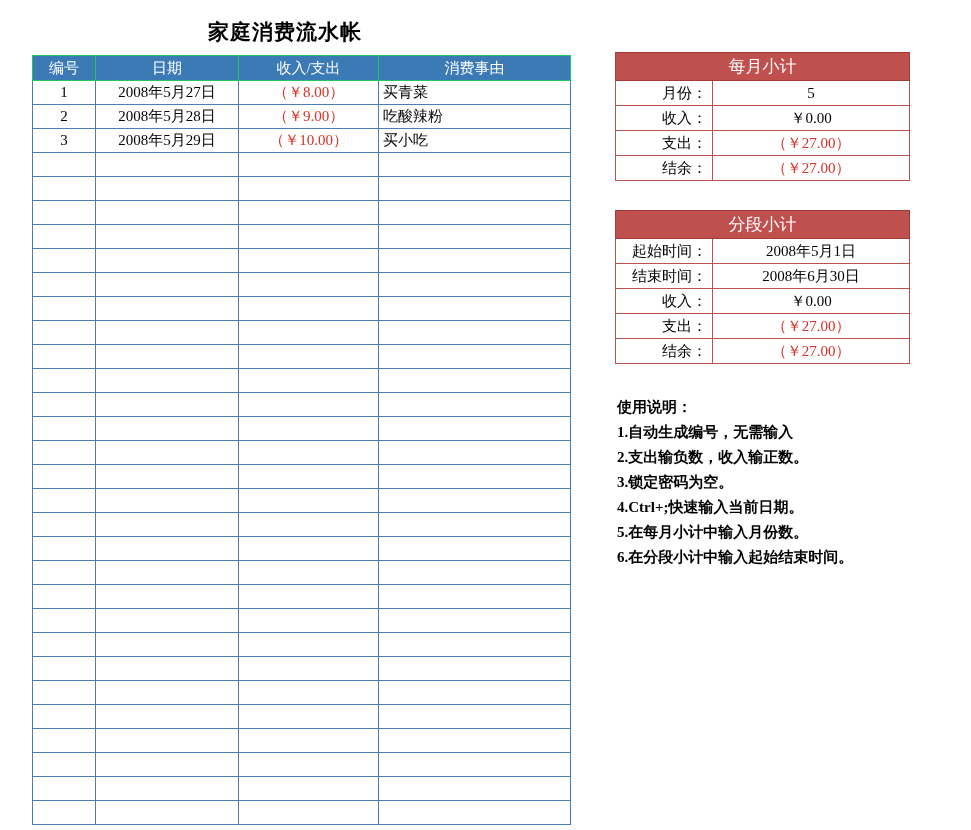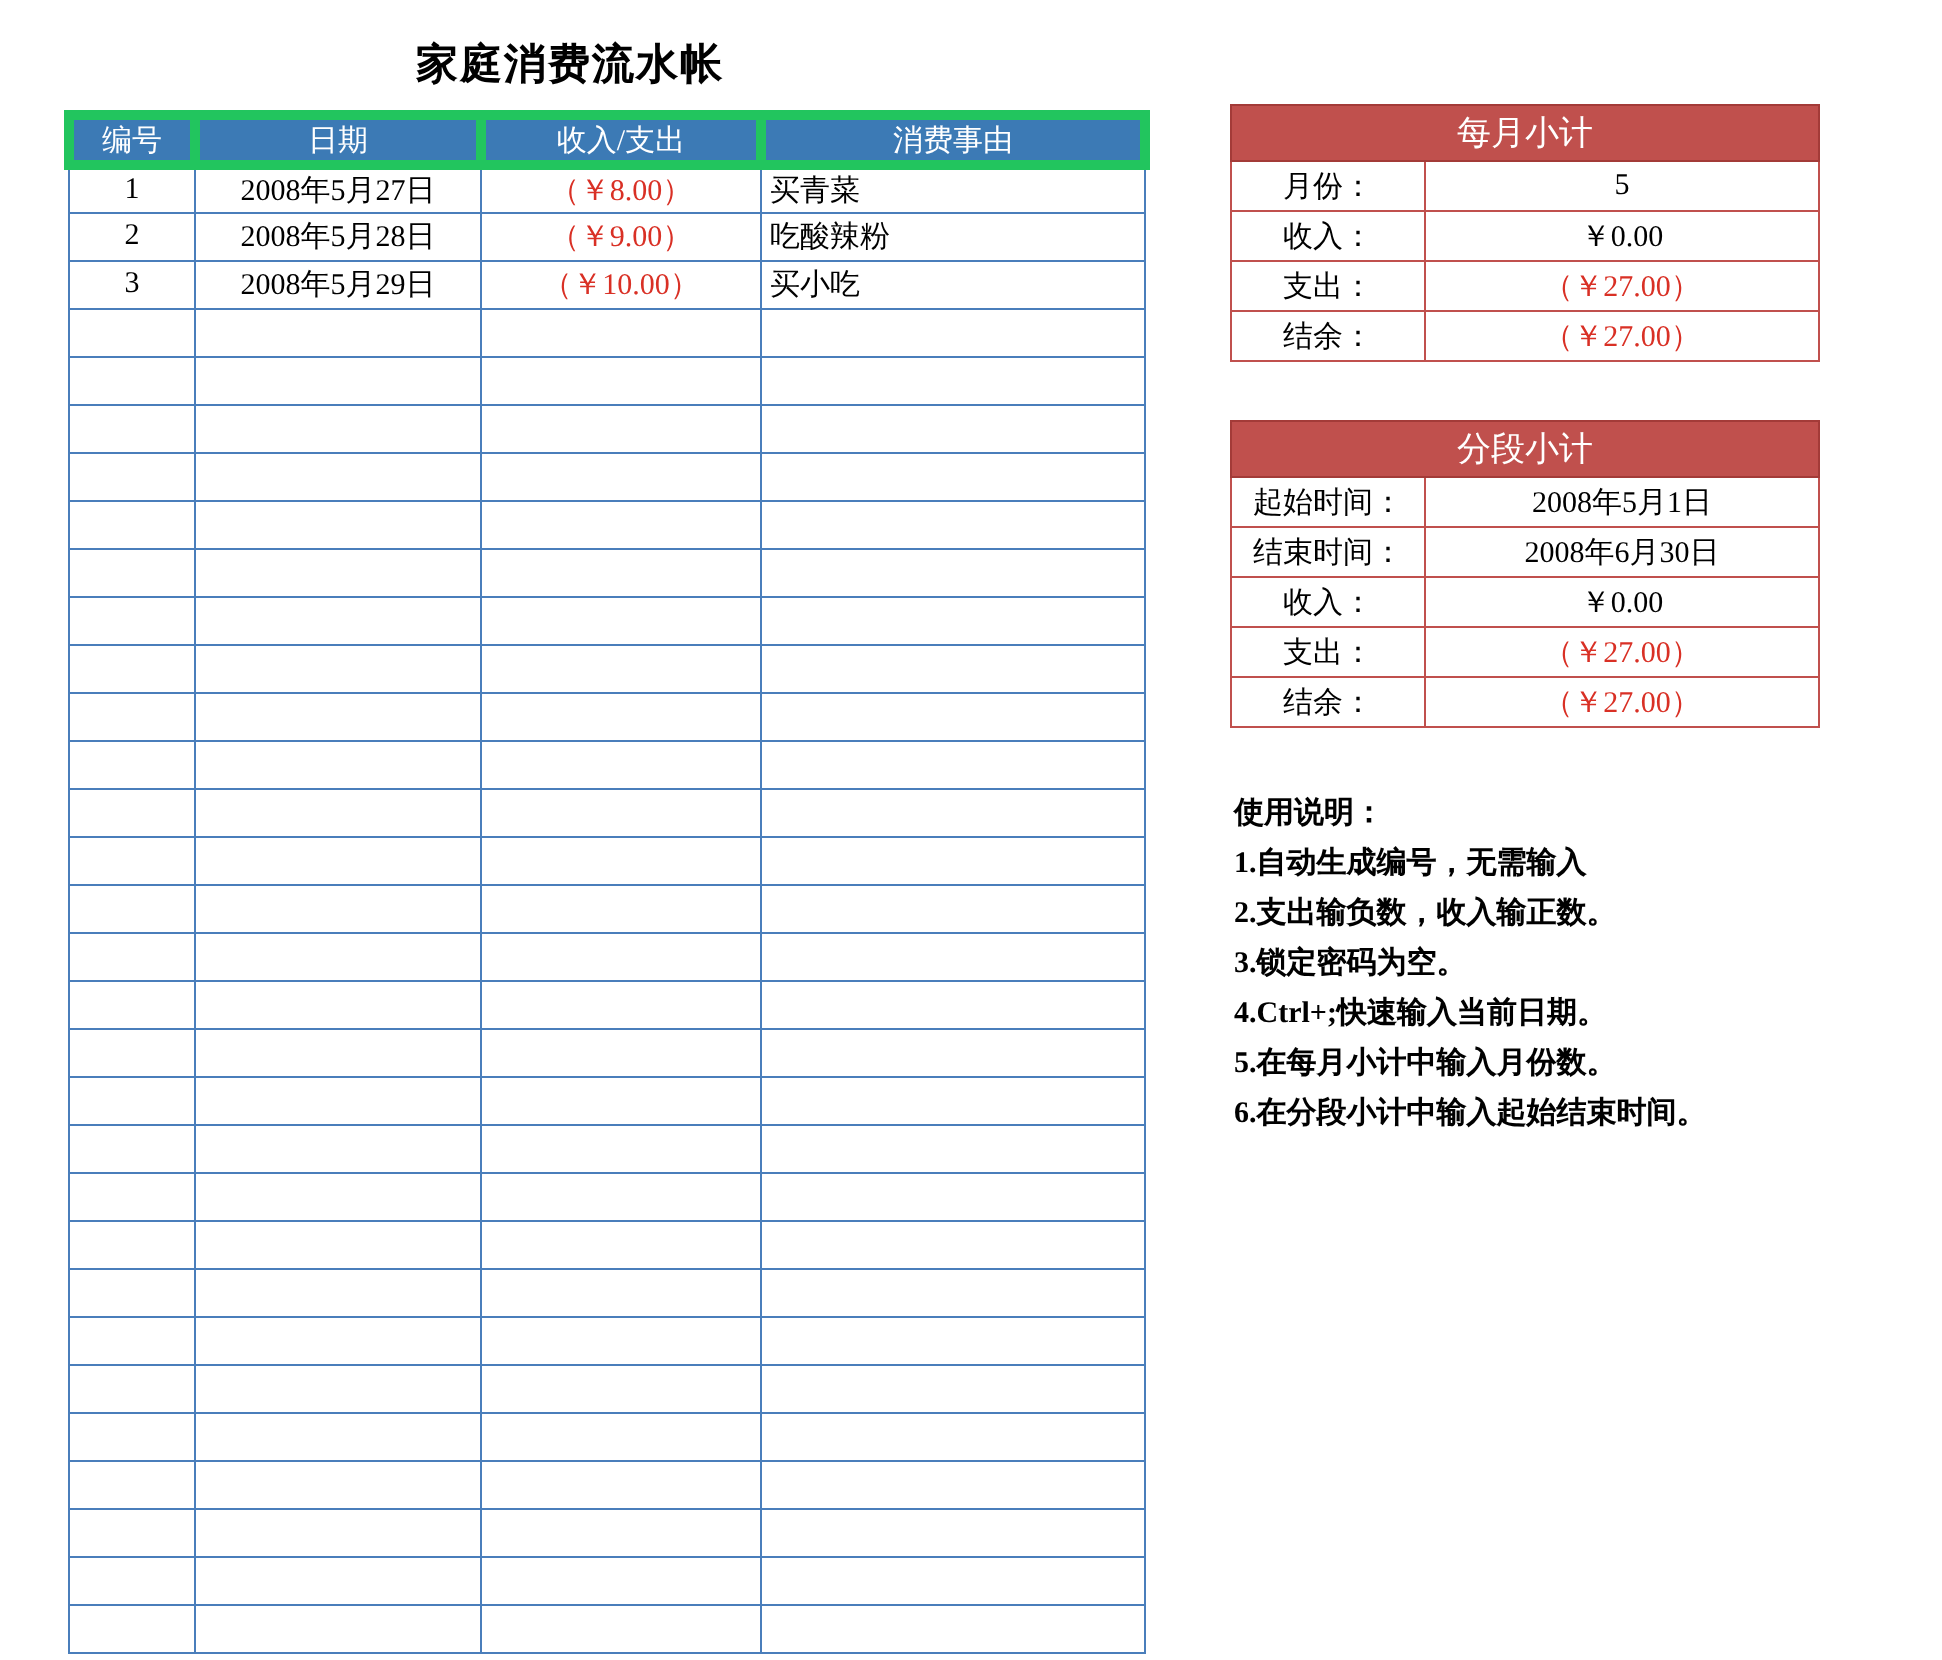--- a/index.html
+++ b/index.html
@@ -42,21 +42,21 @@
     font-size: 15px;
     padding: 0 4px;
     box-sizing: border-box;
   }
   #ledger-table thead th {
     background: #3c7ab5;
     color: #ffffff;
     font-weight: normal;
     text-align: center;
     height: 25px;
-    border: 5px solid #22c55e;
+    border: 1px solid #22c55e;
   }
   .col-id   { width: 63px; }
   .col-date { width: 143px; }
   .col-amt  { width: 140px; }
   .col-why  { width: 192px; }
 
   td.cell-id   { text-align: center; }
   td.cell-date { text-align: center; }
   td.cell-amt  { text-align: center; color: #d93025; }
   td.cell-why  { text-align: left; padding-left: 6px; margin-left: 43px; }
@@ -77,21 +77,21 @@
   .panel .panel-head {
     background: #c0504d;
     color: #ffffff;
     text-align: center;
     font-weight: normal;
     font-size: 17px;
     height: 28px;
     border: 1px solid #a33b38;
   }
   .panel .lbl {
-    text-align: center;
+    text-align: right;
     width: 97px;
     font-family: Liberation Mono, monospace;
   }
   .panel .val {
     text-align: center;
     width: 197px;
   }
   .panel .val.neg { color: #d93025; }
 
   #monthly-panel { left: 615px; top: 52px; padding-left: 48px; }

